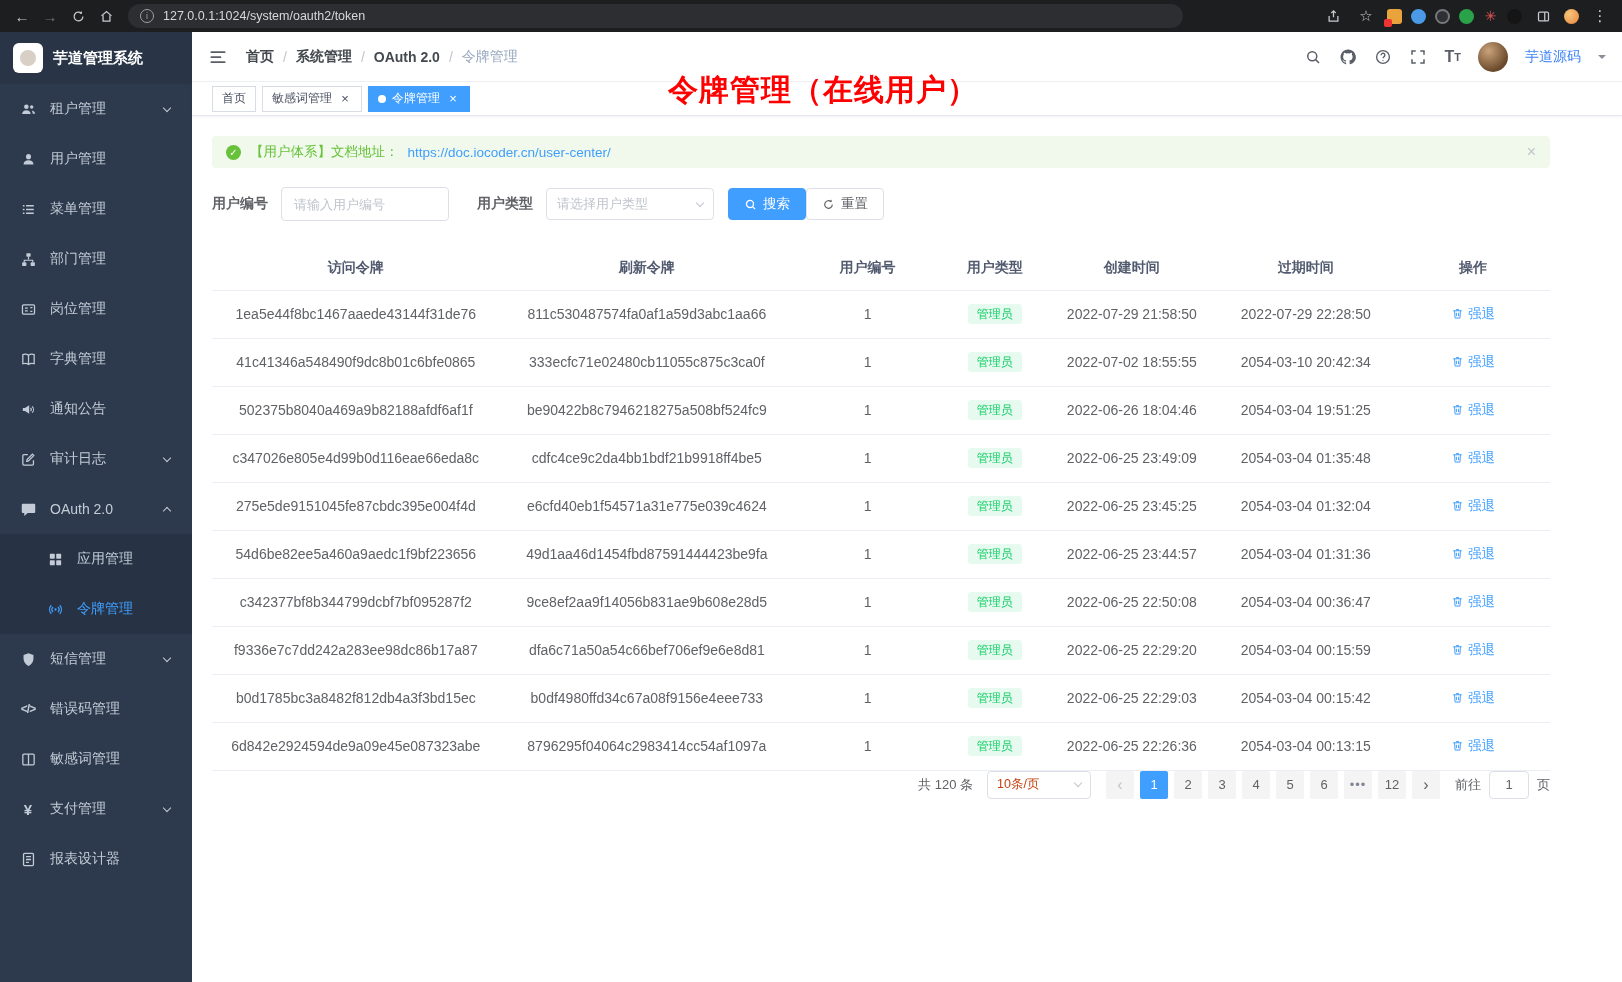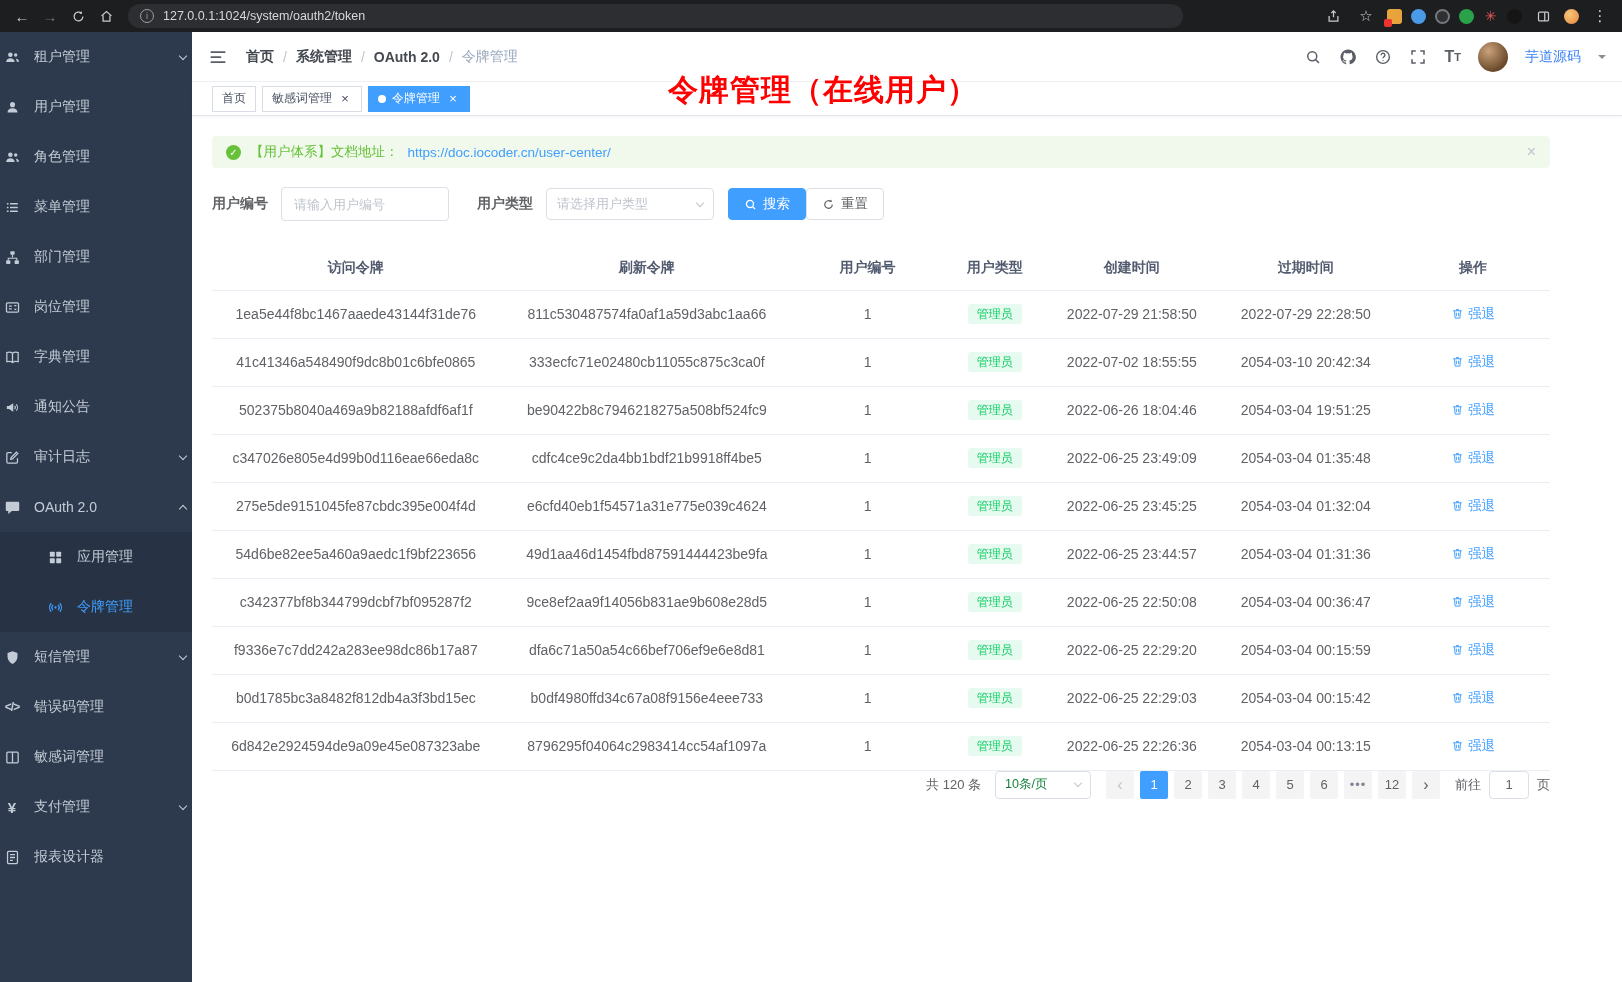--- a/index.html
+++ b/index.html
@@ -26,21 +26,21 @@
   .badge-dot { position:absolute; left:-3px; bottom:-3px; width:8px; height:8px; background:#e33; border-radius:2px; }
 
   
   .app { display:flex; height:950px; }
   .sidebar { width:192px; background:#2d3a4d; flex-shrink:0; display:flex; flex-direction:column; }
   .logo { height:52px; display:flex; align-items:center; gap:10px; padding:0 13px; background:#293547; cursor:pointer; }
   .logo-img { width:30px; height:30px; background:#fff; border-radius:6px; position:relative; flex:0 0 auto; }
   .logo-img::after { content:""; position:absolute; left:7px; top:7px; width:16px; height:16px; border-radius:50%; background:#d8cfc6; }
   .logo-text { color:#fff; font-weight:700; font-size:15px; white-space:nowrap; }
   .menu { flex:1; overflow:hidden; }
-  .mi { height:50px; display:flex; align-items:center; gap:13px; padding:0 3px; color:#c3cbd6; cursor:pointer; font-size:14px; }
+  .mi { height:50px; display:flex; align-items:center; gap:13px; padding:0 19px; color:#c3cbd6; cursor:pointer; font-size:14px; }
   .mi.sub { padding-left:46px; background:#273344; }
   .mi.active { color:#409eff; }
   .mico { width:18px; display:inline-flex; justify-content:center; flex:0 0 auto; }
   .mico svg { width:17px; height:17px; }
   .ticon { font-size:12px; font-weight:700; letter-spacing:-1px; }
   .mlabel { flex:1; white-space:nowrap; overflow:hidden; }
   .chev { width:6px; height:6px; border-right:1.5px solid currentColor; border-bottom:1.5px solid currentColor; margin-right:3px; flex:0 0 auto; }
   .chev.down { transform:rotate(45deg); margin-top:-3px; }
   .chev.up { transform:rotate(-135deg); margin-top:3px; }
 
@@ -89,21 +89,21 @@
 
   .tbl { width:100%; border-collapse:collapse; margin-top:16px; table-layout:fixed; }
   .tbl th { font-weight:700; color:#515a6e; font-size:14px; height:44px; border-bottom:1px solid #ebeef5; text-align:center; }
   .tbl td { color:#606266; font-size:14px; height:48px; border-bottom:1px solid #ebeef5; text-align:center; white-space:nowrap; overflow:hidden; }
   .tag { display:inline-block; background:#e7faf0; color:#13ce66; font-size:12px; padding:4px 9px; border-radius:3px; line-height:1; }
   .force-logout { color:#409eff; cursor:pointer; display:inline-flex; align-items:center; gap:4px; font-size:13.5px; text-decoration:none; }
   .force-logout svg { width:13px; height:13px; }
 
   .pager { display:flex; align-items:center; justify-content:flex-end; color:#606266; font-size:13px; }
   .pg-total { margin-right:14px; }
-  .pg-size { width:96px; height:28px; border:1px solid #dcdfe6; border-radius:4px; display:flex; align-items:center; justify-content:space-between; padding:0 9px; color:#15803d; font-size:12.5px; cursor:pointer; margin-right:12px; }
+  .pg-size { width:104px; height:28px; border:1px solid #dcdfe6; border-radius:4px; display:flex; align-items:center; justify-content:space-between; padding:0 9px; color:#c2410c; font-size:12.5px; cursor:pointer; margin-right:12px; }
   .pg-btn { min-width:28px; height:28px; border:none; border-radius:2px; background:#f4f4f5; color:#606266; font-size:13px; margin:0 3px; cursor:pointer; display:inline-flex; align-items:center; justify-content:center; font-family:inherit; }
   .pg-btn.active { background:#409eff; color:#fff; }
   .pg-btn.more { letter-spacing:1px; color:#808695; }
   .pg-prev { color:#c0c4cc; font-size:16px; }
   .pg-next { color:#606266; font-size:16px; }
   .pg-pages { display:inline-flex; align-items:center; }
   .pg-goto-label { margin:0 8px 0 12px; }
   .pg-goto-input { width:40px; height:28px; border:1px solid #dcdfe6; border-radius:4px; text-align:center; color:#606266; font-size:13px; outline:none; margin-right:8px; }
 
   .annotation { position:absolute; left:668px; top:70px; font-size:30px; font-weight:700; color:#ff0000; letter-spacing:1px; z-index:20; white-space:nowrap; }
@@ -155,20 +155,24 @@
           </svg>
         </span>
       <span class="ext profile"></span>
       <span class="bicon">⋮</span>
     </div>
   </div>
 
   <div class="app">
 
     <aside class="sidebar">
+      <div class="logo">
+        <span class="logo-img"></span>
+        <span class="logo-text">芋道管理系统</span>
+      </div>
       <nav class="menu" id="menu">
   <div class="mi  ">
     <span class="mico">
               <svg viewBox="0 0 24 24" fill="currentColor">
                 <circle cx="9" cy="8" r="3.2"></circle>
                 <path d="M3 18.5c0-3.3 2.7-5.3 6-5.3s6 2 6 5.3z"></path>
                 <circle cx="16.5" cy="8.5" r="2.4"></circle>
                 <path d="M16.6 13.5c2.7.4 4.6 2.1 4.6 4.6h-3.2c-.1-1.8-.6-3.4-1.4-4.6z"></path>
               </svg>
             </span>
@@ -176,32 +180,20 @@
     <span class="chev down"></span>
   </div>
   <div class="mi  ">
     <span class="mico">
               <svg viewBox="0 0 24 24" fill="currentColor">
                 <circle cx="12" cy="8" r="3.6"></circle>
                 <path d="M5 19c0-3.7 3.1-5.8 7-5.8s7 2.1 7 5.8z"></path>
               </svg>
             </span>
     <span class="mlabel">用户管理</span>
-
-  </div>
-  <div class="mi  ">
-    <span class="mico">
-              <svg viewBox="0 0 24 24" fill="currentColor">
-                <circle cx="9" cy="8" r="3.2"></circle>
-                <path d="M3 18.5c0-3.3 2.7-5.3 6-5.3s6 2 6 5.3z"></path>
-                <circle cx="16.5" cy="8.5" r="2.4"></circle>
-                <path d="M16.6 13.5c2.7.4 4.6 2.1 4.6 4.6h-3.2c-.1-1.8-.6-3.4-1.4-4.6z"></path>
-              </svg>
-            </span>
-    <span class="mlabel">角色管理</span>
 
   </div>
   <div class="mi  ">
     <span class="mico">
               <svg viewBox="0 0 24 24" fill="currentColor">
                 <rect x="4" y="5.5" width="2.4" height="2.4" rx=".5"></rect>
                 <rect x="8.5" y="5.5" width="11" height="2.4" rx=".5"></rect>
                 <rect x="4" y="10.8" width="2.4" height="2.4" rx=".5"></rect>
                 <rect x="8.5" y="10.8" width="11" height="2.4" rx=".5"></rect>
                 <rect x="4" y="16.1" width="2.4" height="2.4" rx=".5"></rect>

